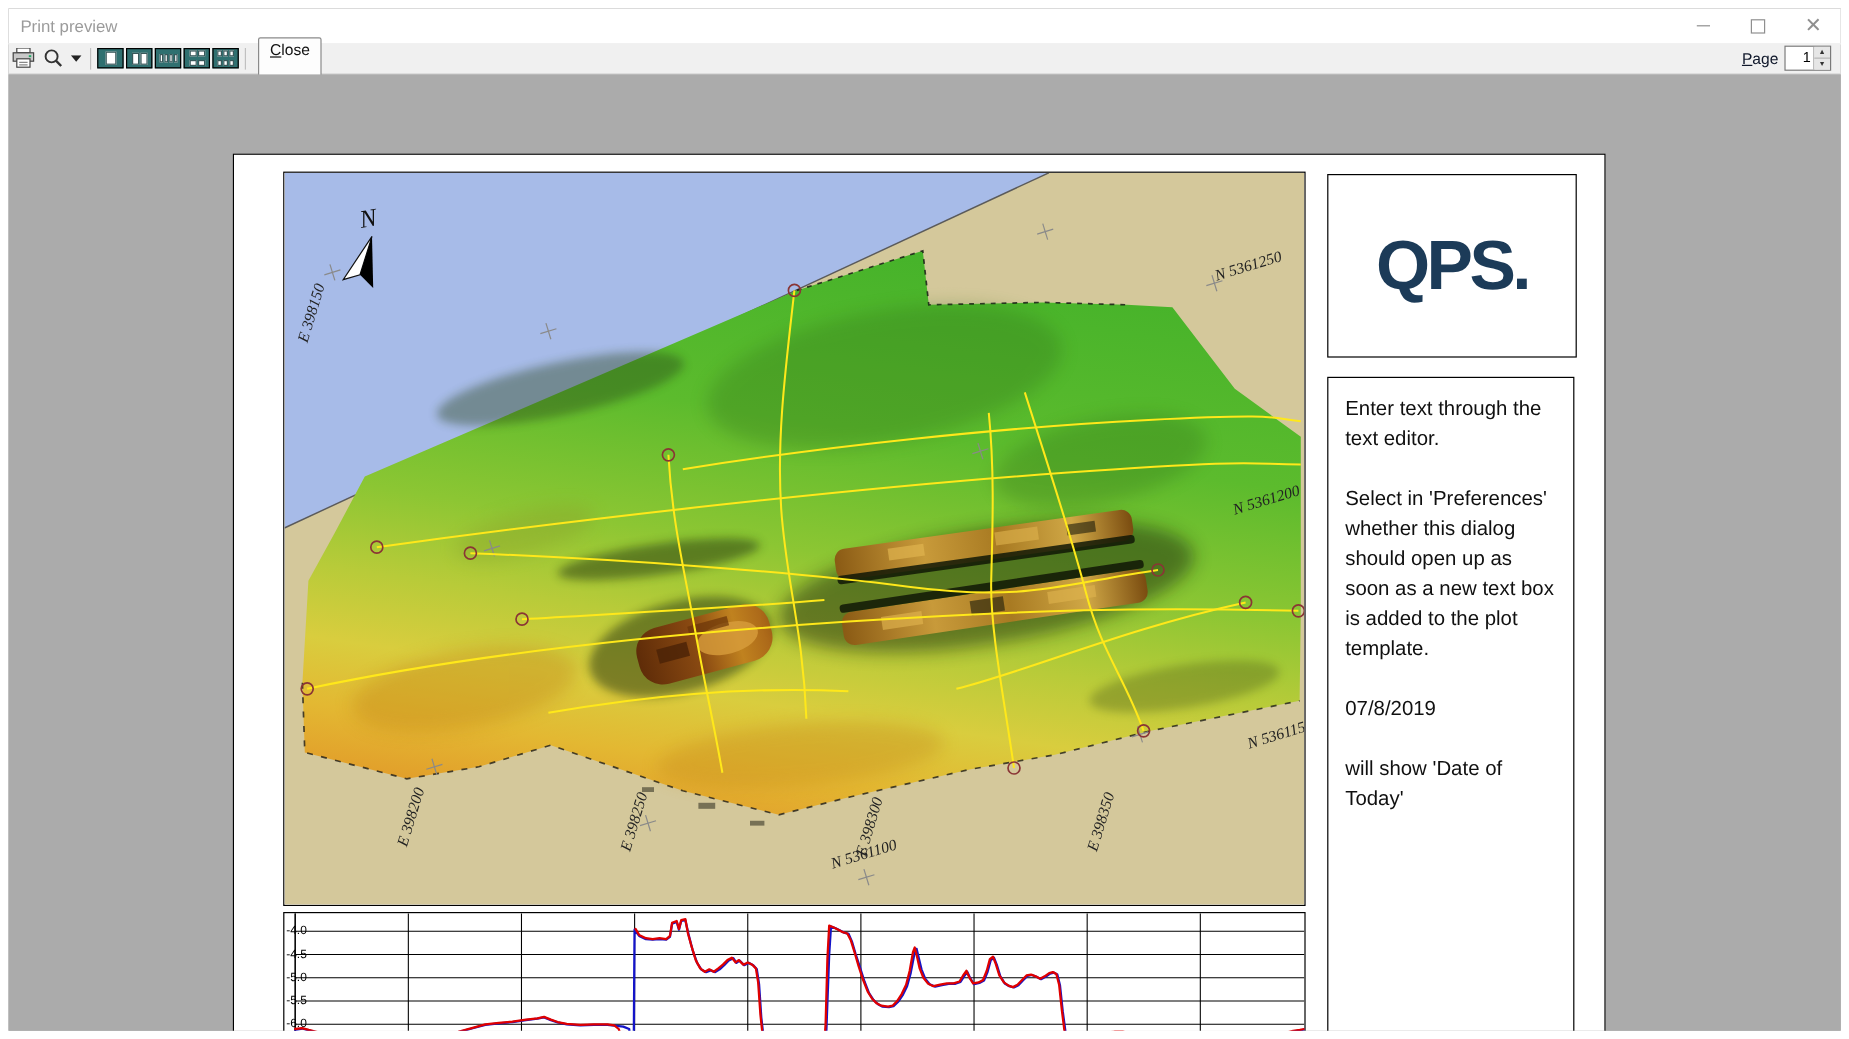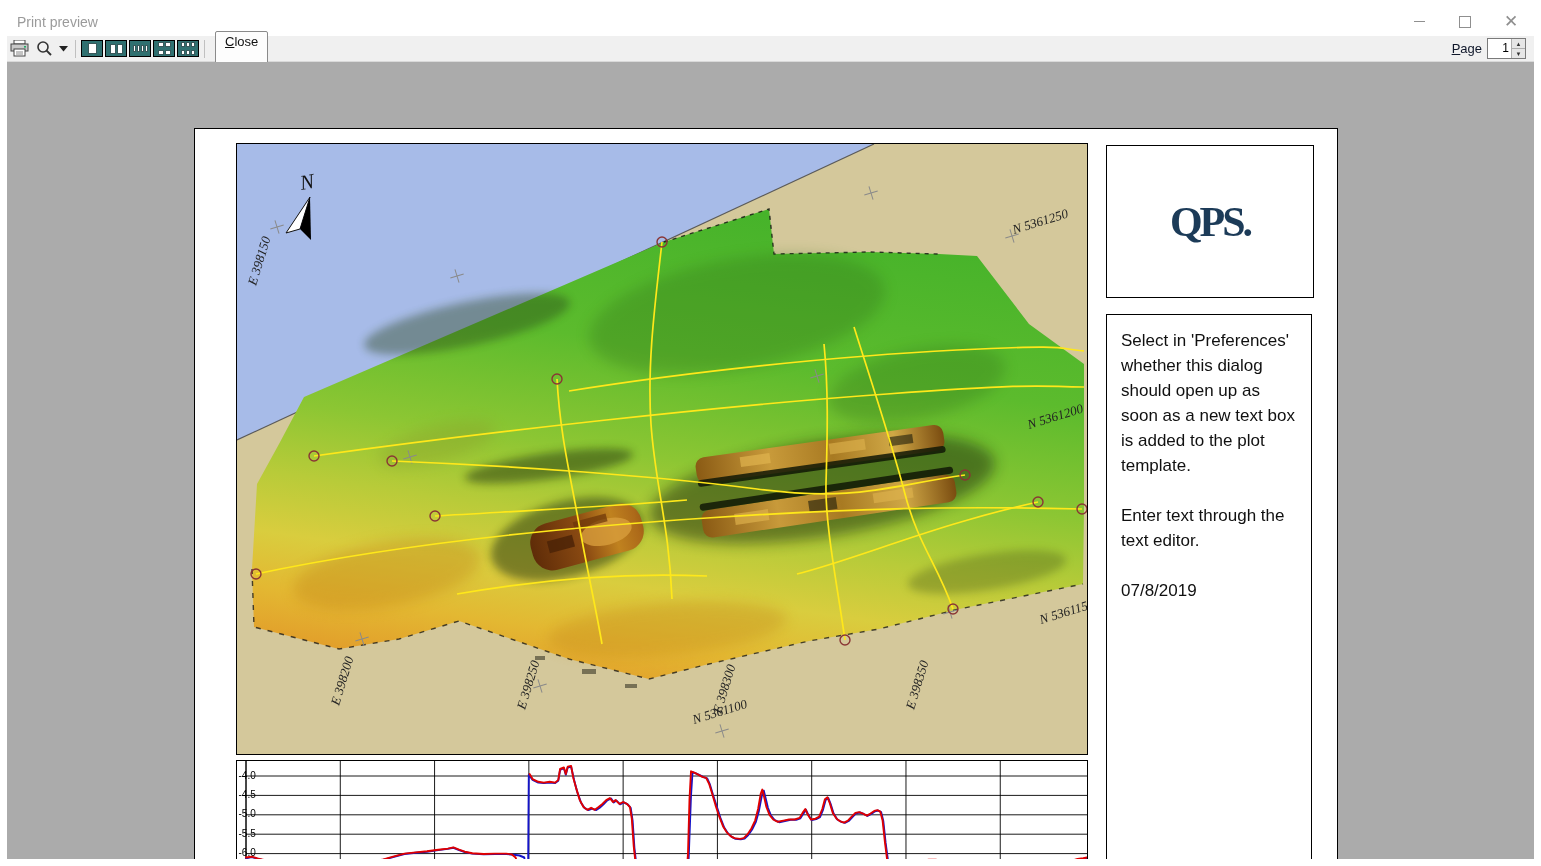--- a/index.html
+++ b/index.html
@@ -34,21 +34,21 @@
   .spin-up,.spin-dn{flex:1;background:#e6e6e6;font-size:6px;line-height:8px;text-align:center;color:#333;border:0;padding:0;}
   .spin-up{border-bottom:1px solid #adadad;}
   
   .preview{position:absolute;left:0;top:55px;right:0;bottom:0;background:#ababab;}
   .page{position:absolute;left:187px;top:66px;width:1142px;height:786px;background:#fff;
     border:1px solid #000;box-sizing:content-box;}
   .map-box{position:absolute;left:41px;top:14px;width:850px;height:610px;border:1px solid #000;overflow:hidden;}
   .profile-box{position:absolute;left:41px;top:631px;width:850px;height:141px;border:1px solid #000;background:#fff;}
   .logo-box{position:absolute;left:911px;top:16px;width:206px;height:151px;border:1px solid #000;
     display:flex;align-items:center;justify-content:center;}
-  .logo-text{font-family:Liberation Serif, serif;font-weight:bold;font-size:42px;letter-spacing:-3px;color:#1c3b58;}
+  .logo-text{font-family:Liberation Sans, sans-serif;font-weight:bold;font-size:58px;letter-spacing:-3px;color:#1c3b58;}
   .text-box{position:absolute;left:911px;top:185px;width:206px;height:581px;border:1px solid #000;
     box-sizing:border-box;padding:13px 14px;overflow:hidden;}
   .text-box p{margin:0 0 25px 0;font-size:17px;line-height:25px;color:#101010;}
   svg text.grid-label{font-family:"Liberation Serif",serif;font-style:italic;font-size:13px;fill:#222;}
   svg text.tick{font-family:"Liberation Sans",sans-serif;fill:#000;}
 </style>
 </head>
 <body>
 
 <div class="window">
@@ -360,20 +360,21 @@
             <polyline points="9.0,96.5 14.7,95.7 20.3,97.3 27.9,99.2 35.4,101.1 42.9,102.7 54.3,103.5 65.6,103.9 80.7,103.5 95.7,103.9 110.8,103.5 122.1,102.3 133.5,100.4 144.8,98.8 156.1,95.7 167.4,92.6 178.7,91.4 190.0,90.3 201.3,88.7 210.8,87.6 216.4,86.4 222.1,88.7 227.7,90.7 235.3,92.2 246.6,93.0 257.9,92.6 269.2,92.6 274.9,93.4 278.6,96.5 281.7,106.2 284.3,119.8 286.6,150.8" fill="none" stroke="#e00000" stroke-width="1.9" stroke-linejoin="round" stroke-linecap="round"></polyline>
             <polyline points="292.6,13.1 295.6,18.1 301.3,20.8 306.9,21.6 312.6,20.8 318.2,21.6 321.3,18.9 323.1,8.0 326.9,6.5 328.8,13.1 330.7,5.7 334.1,4.9 336.3,16.9 339.0,26.6 342.8,39.1 346.5,46.0 350.3,48.8 354.1,46.8 357.8,48.8 361.6,46.0 365.4,42.9 369.2,39.1 372.9,37.1 375.9,41.0 378.6,39.1 382.4,42.9 386.1,41.0 389.9,42.9 392.9,46.0 394.8,57.7 396.7,84.8 398.6,102.3 401.2,107.0 405.0,107.3 408.8,105.4 412.5,107.3 416.3,110.8 420.1,107.3 423.8,105.4 427.6,107.3 433.3,109.3 438.9,112.8 442.7,115.9 446.5,116.7 449.5,113.9 451.0,92.6 452.5,38.3 454.0,10.3 457.8,11.9 461.6,13.8 465.3,15.8 469.1,16.9 472.1,22.8 475.1,32.5 478.5,44.1 482.3,55.7 486.1,65.4 489.8,71.3 493.6,75.1 497.4,77.1 503.0,77.9 506.8,77.1 510.6,73.2 514.4,67.4 518.1,59.6 521.1,48.0 523.8,32.5 525.3,28.6 527.2,36.3 529.4,46.0 532.5,53.8 536.2,58.5 540.8,60.8 546.4,59.6 552.1,58.5 557.7,58.5 562.6,56.9 565.6,51.9 568.3,48.0 570.9,53.8 573.9,58.5 578.5,57.7 582.2,55.7 585.3,48.0 587.9,38.3 590.5,36.3 592.8,42.2 595.8,51.9 599.6,57.7 603.4,60.4 607.1,61.6 610.9,59.6 614.7,55.7 618.4,51.9 622.2,51.1 626.0,52.6 629.8,54.6 633.5,52.6 637.3,49.9 640.3,49.1 643.3,50.7 645.6,59.6 647.9,81.0 650.1,98.4 652.4,104.2 655.8,105.0 661.4,104.2 669.0,103.1 676.5,101.1 684.1,99.6 691.6,98.8 699.1,98.8 706.7,100.4 714.2,100.0 721.8,101.1 729.3,101.9 736.9,103.1 744.4,102.7 751.9,103.9 759.5,103.5 767.0,104.6 774.6,104.6 782.1,105.4 789.7,106.6 795.3,105.4 801.0,103.5 806.6,101.1 812.3,99.6 819.8,100.4 827.4,101.1 834.9,99.6 840.6,98.0 846.2,97.3 850.0,96.5" fill="none" stroke="#e00000" stroke-width="1.9" stroke-linejoin="round" stroke-linecap="round"></polyline>
           </svg>
       </div>
 
       <div class="logo-box">
         <span class="logo-text">QPS.</span>
       </div>
 
       <div class="text-box" id="notes-box">
+          <p>Enter text through the text editor.</p>
           <p>Select in 'Preferences' whether this dialog should open up as soon as a new text box is added to the plot template.</p>
-          <p>Enter text through the text editor.</p>
           <p>07/8/2019</p>
+          <p>will show 'Date of Today'</p>
         </div>
 
     </div>
   </div>
 </div>
 
 </body></html>

